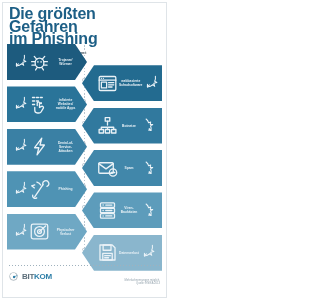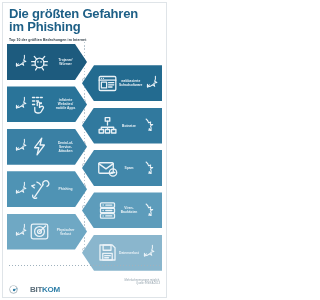--- a/index.html
+++ b/index.html
@@ -8,21 +8,21 @@
     background:#ffffff;
     font-family:"Liberation Sans", sans-serif;
     -webkit-font-smoothing:antialiased;
   }
   .poster{position:relative;width:169px;height:300px;background:#fff;box-sizing:border-box;}
   .frame{position:absolute;inset:2px;border:1px solid #dfe4e8;box-sizing:border-box;pointer-events:none;}
 
   
   .header{position:absolute;left:9px;top:8px;width:152px;}
   .title{
-    color:#1d5f86;font-size:13px;line-height:12.6px;font-weight:bold;
+    color:#1d5f86;font-size:16px;line-height:12.6px;font-weight:bold;
     letter-spacing:-.2px;margin:0;
   }
   .title span{display:block;}
   .subtitle{
     margin-top:5px;color:#2d3c46;font-size:3.5px;line-height:4.4px;
     font-weight:bold;letter-spacing:.08px;
   }
 
   
   .flow{position:absolute;left:0;top:44px;width:169px;height:212px;}
@@ -58,21 +58,21 @@
   .joint{
     position:absolute;left:82.2px;width:3.6px;height:3.6px;border-radius:50%;
     background:#fff;border:1px solid #b9c6cf;box-sizing:border-box;
   }
 
   
   .rule{
     position:absolute;left:9px;top:265px;width:151px;height:1px;
     background:repeating-linear-gradient(to right,#9fb1bd 0 1.3px,transparent 1.3px 3px);
   }
-  .logo{position:absolute;left:9px;top:285px;display:flex;gap:12px;}
+  .logo{position:absolute;left:9px;top:272px;display:flex;gap:4px;}
   .logo .mark{width:9px;height:9px;display:block;}
   .logo .word{font-size:8px;font-weight:bold;line-height:9px;letter-spacing:-.3px;}
   .logo .word .b{color:#5c6e7a;}
   .logo .word .k{color:#2f7fa8;}
   .source{
     position:absolute;right:9px;top:279px;width:56px;
     text-align:right;color:#93a2ac;font-size:2.7px;line-height:3.4px;
   }
   .source span{display:block;}
 </style>

